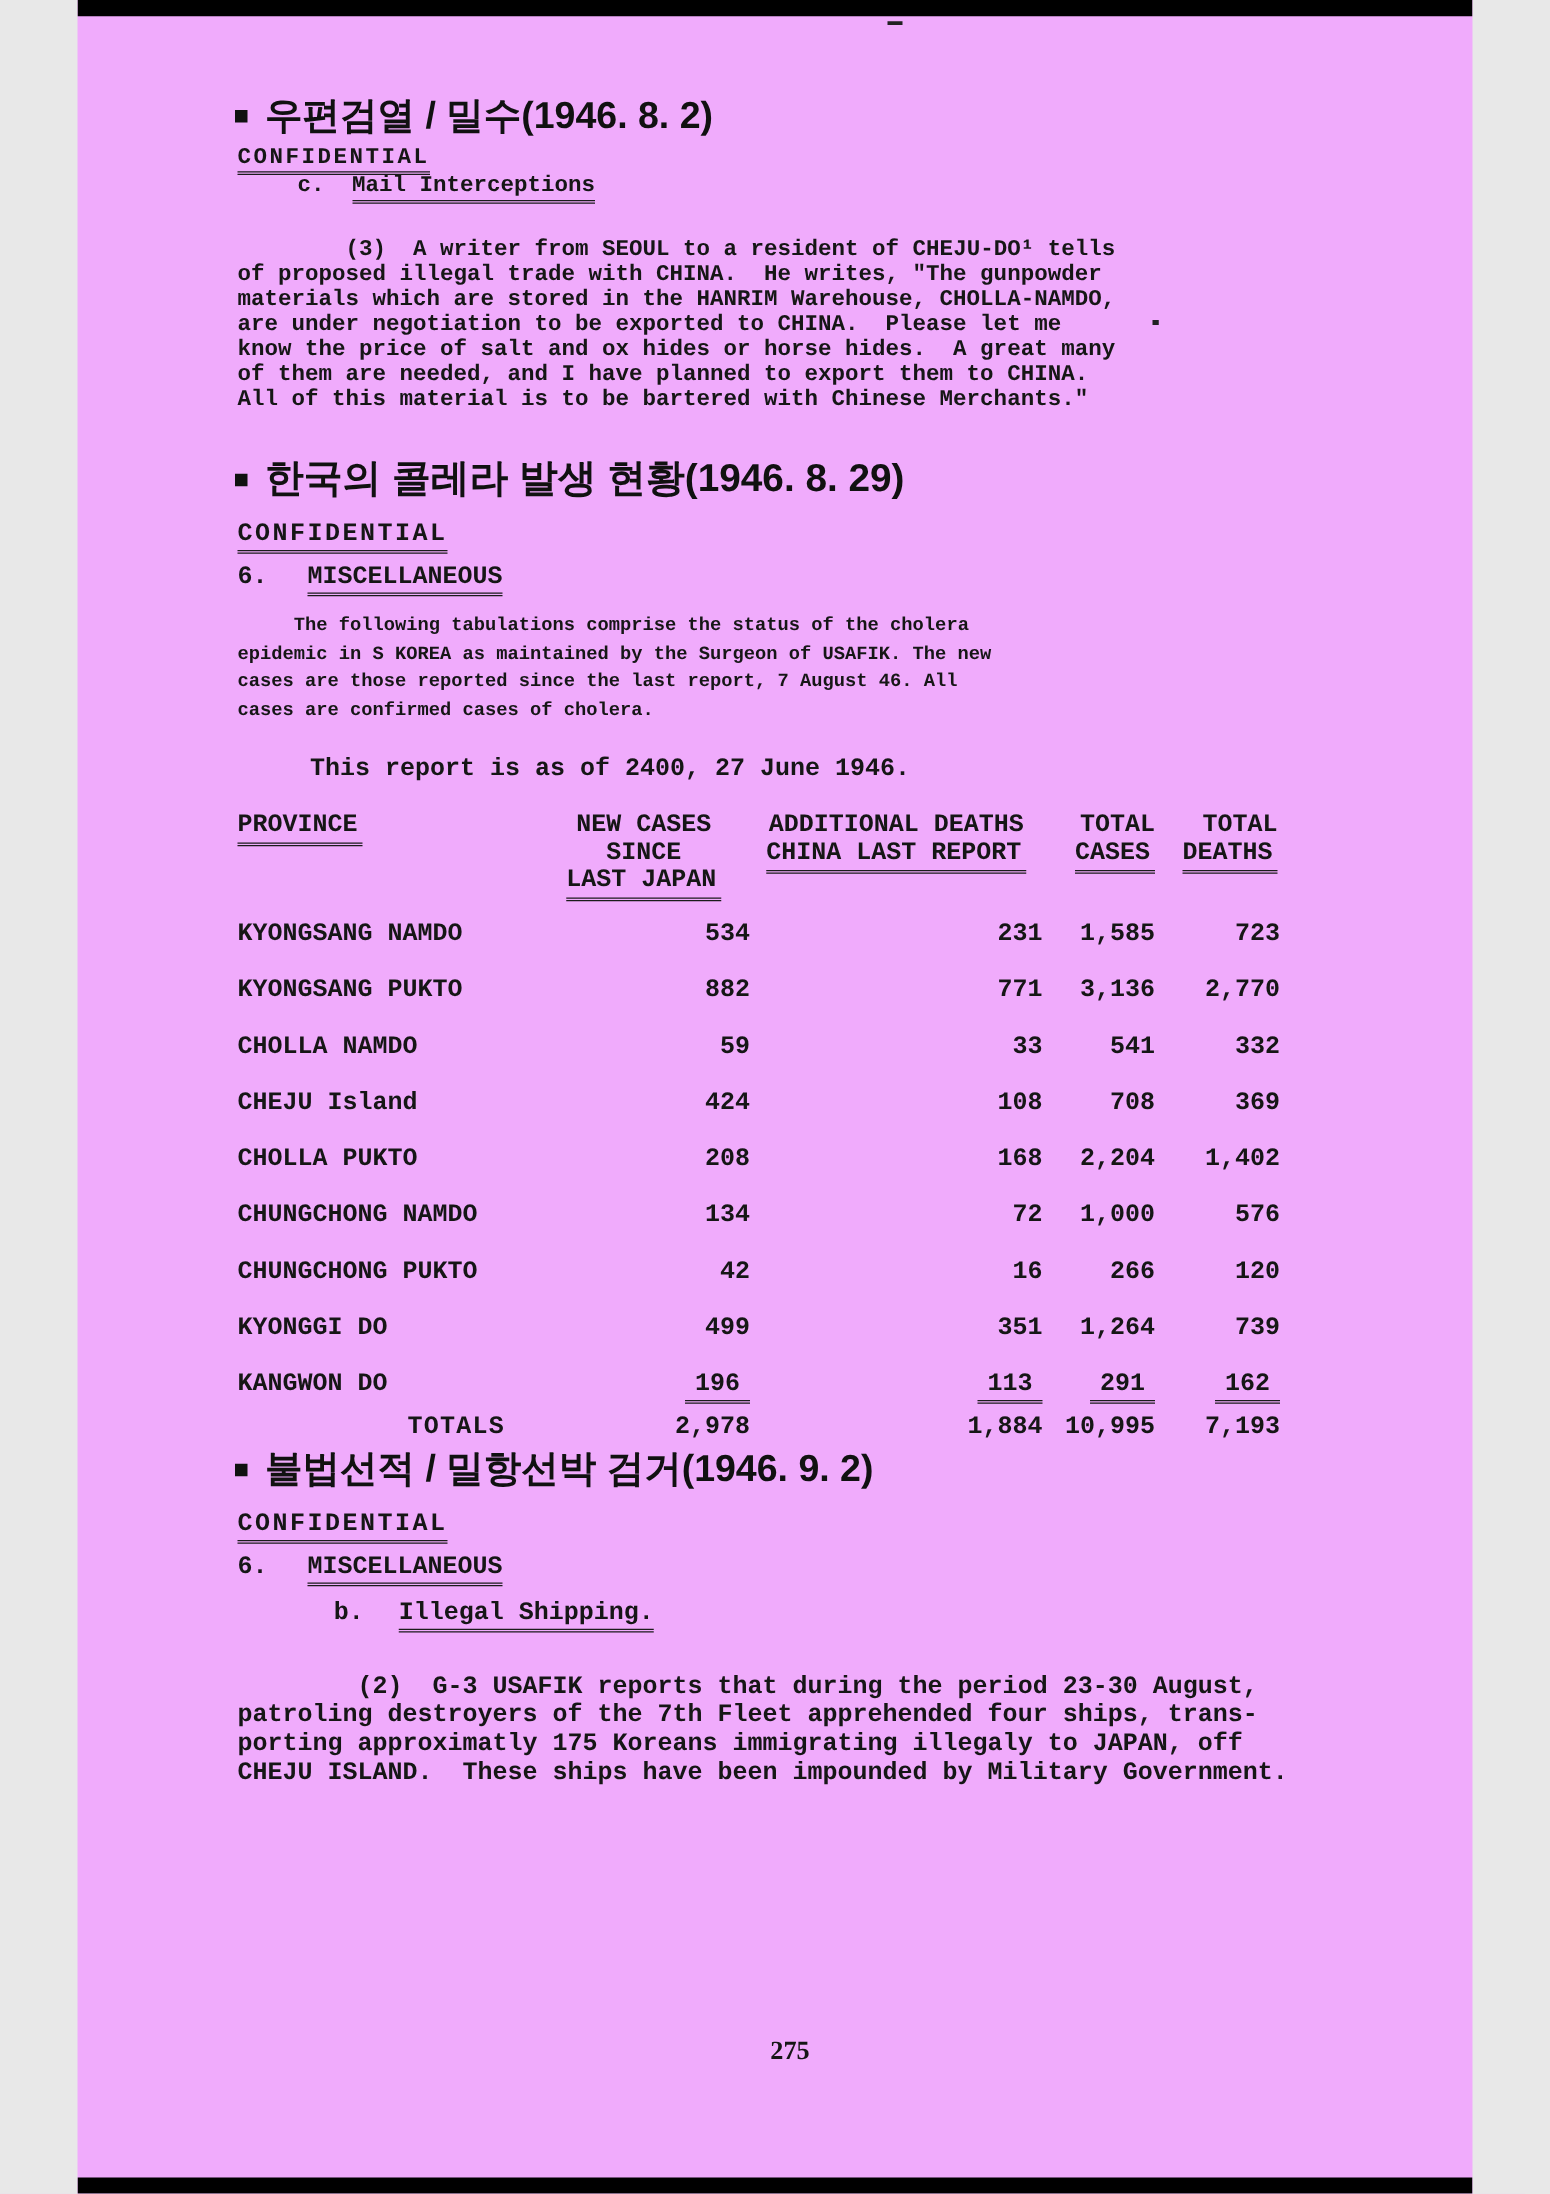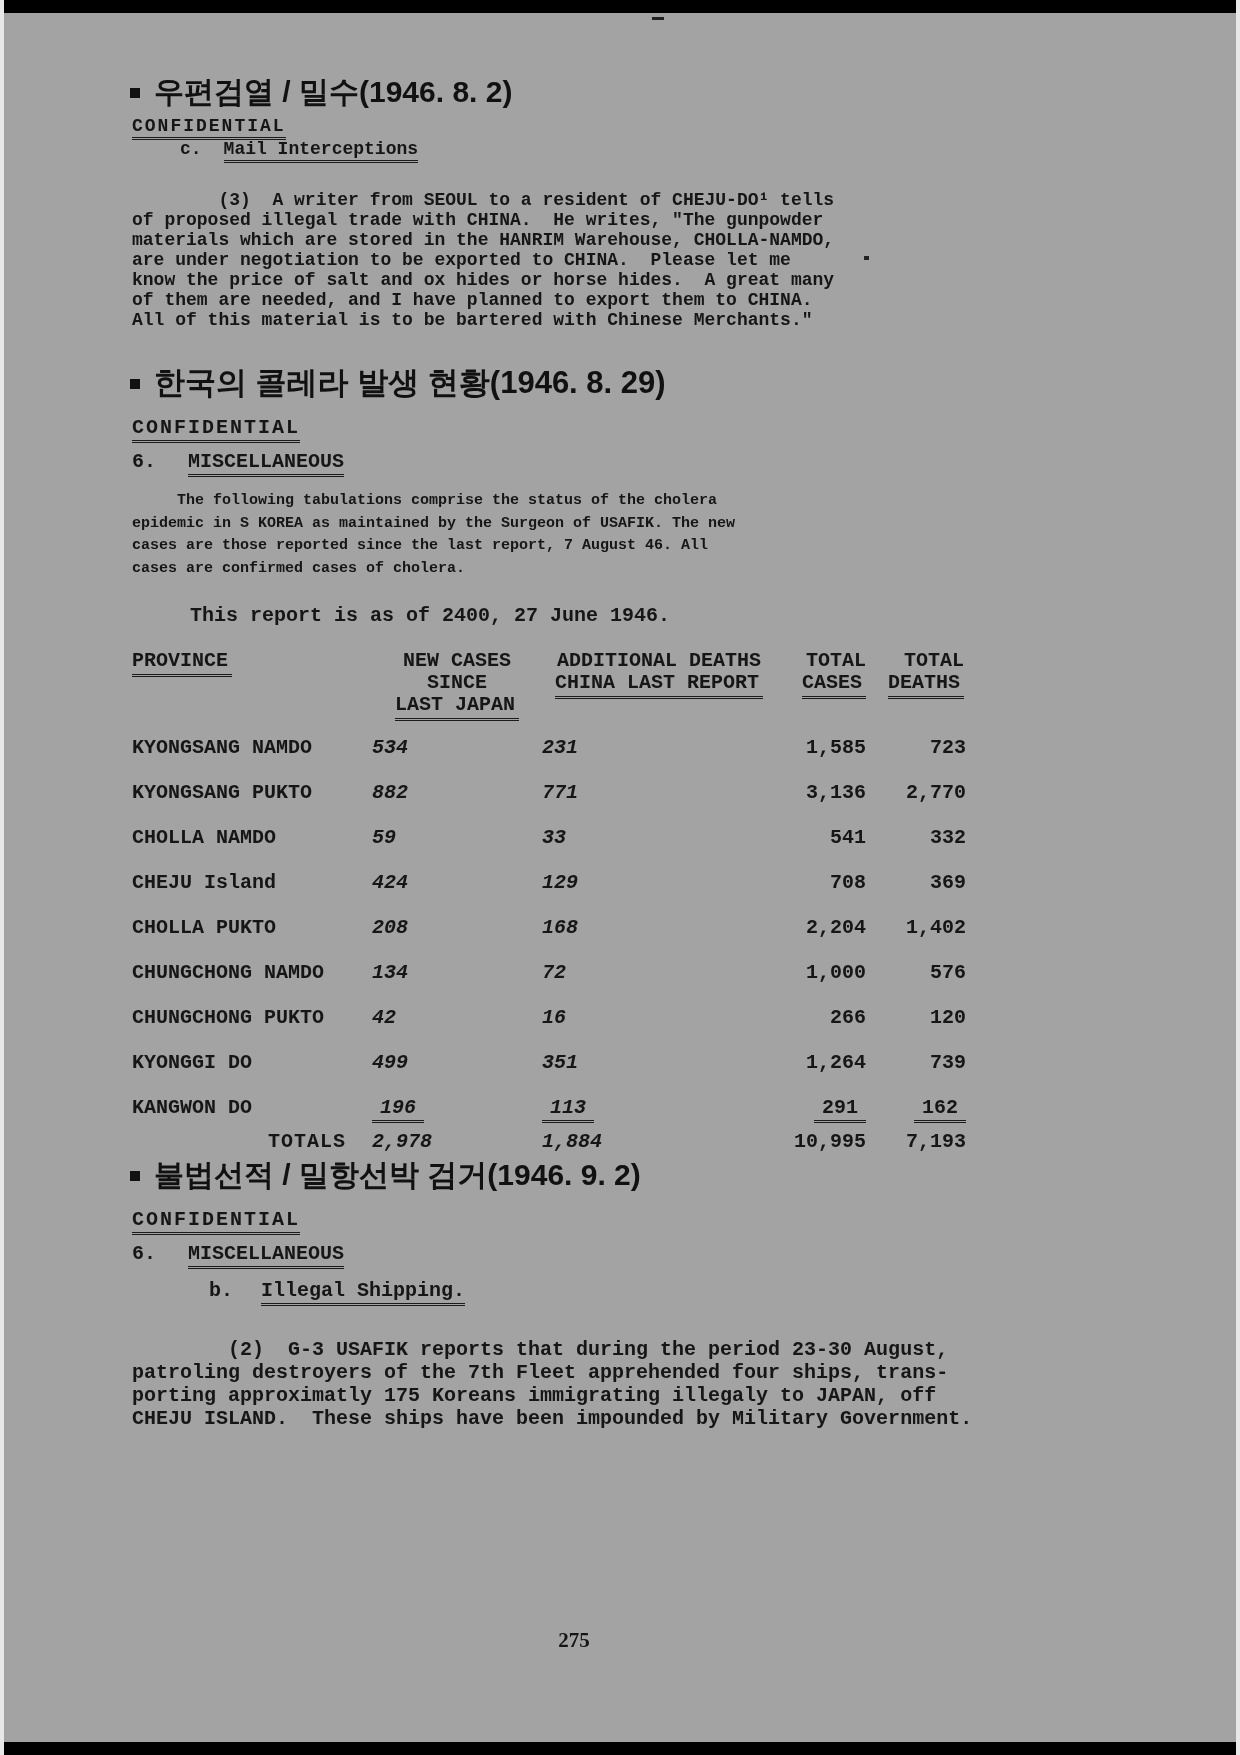--- a/index.html
+++ b/index.html
@@ -1,17 +1,17 @@
 <!DOCTYPE html>
 <html><head>
 <meta charset="utf-8">
 <style>
   html,body{margin:0;padding:0;background:#e8e8e8;}
   .page{
-    position:relative;width:1232px;height:1755px;background:#a3a3a3;
+    position:relative;width:1116px;height:1755px;background:#f0abfc;
     margin:0 auto;overflow:hidden;color:#161616;
     font-family:"Liberation Mono","DejaVu Sans Mono",monospace;
   }
   .bar{position:absolute;left:0;width:100%;background:#000;}
   .bar.top{top:0;height:13px;}
   .bar.bottom{bottom:0;height:13px;}
   .speck{position:absolute;background:#222;}
   .speck.s1{left:648px;top:17px;width:12px;height:3px;}
   .speck.s2{left:860px;top:256px;width:5px;height:4px;}
 
@@ -61,21 +61,21 @@
   .t-grid{display:grid;grid-template-columns:240px 170px 234px 90px 100px;}
   .t-head{line-height:22px;margin-bottom:15px;}
   .t-head .hl{display:inline-block;}
   .t-head .hl.u2{border-bottom:3px double #1b1b1b;padding:0 4px 2px 0;}
   .hc-new,.hc-add{text-align:center;}
   .hc-tc,.hc-td{text-align:right;}
   .hc-td{padding-right:2px;}
   .t-row{height:45px;align-items:start;}
   .t-row.ruled{height:34px;}
   .cell.c-prov{text-align:left;}
-  .cell.c-new,.cell.c-add{text-align:left;font-style:italic;}
+  .cell.c-new,.cell.c-add{text-align:right;}
   .cell.c-tc,.cell.c-td{text-align:right;}
   .t-row.ruled .c-new span,.t-row.ruled .c-add span,
   .t-row.ruled .c-tc span,.t-row.ruled .c-td span{
     border-bottom:3px double #1b1b1b;padding:0 8px 1px 8px;
   }
   .t-totals .c-prov{text-align:right;padding-right:26px;letter-spacing:1px;}
 
   .page-num{
     position:absolute;left:440px;top:1628px;width:260px;text-align:center;
     font-size:21px;font-weight:700;
@@ -160,21 +160,21 @@
         <div class="t-grid t-row">
     <div class="cell c-prov"><span>CHOLLA NAMDO</span></div>
     <div class="cell c-new"><span>59</span></div>
     <div class="cell c-add"><span>33</span></div>
     <div class="cell c-tc"><span>541</span></div>
     <div class="cell c-td"><span>332</span></div>
   </div>
         <div class="t-grid t-row">
     <div class="cell c-prov"><span>CHEJU Island</span></div>
     <div class="cell c-new"><span>424</span></div>
-    <div class="cell c-add"><span>129</span></div>
+    <div class="cell c-add"><span>108</span></div>
     <div class="cell c-tc"><span>708</span></div>
     <div class="cell c-td"><span>369</span></div>
   </div>
         <div class="t-grid t-row">
     <div class="cell c-prov"><span>CHOLLA PUKTO</span></div>
     <div class="cell c-new"><span>208</span></div>
     <div class="cell c-add"><span>168</span></div>
     <div class="cell c-tc"><span>2,204</span></div>
     <div class="cell c-td"><span>1,402</span></div>
   </div>

